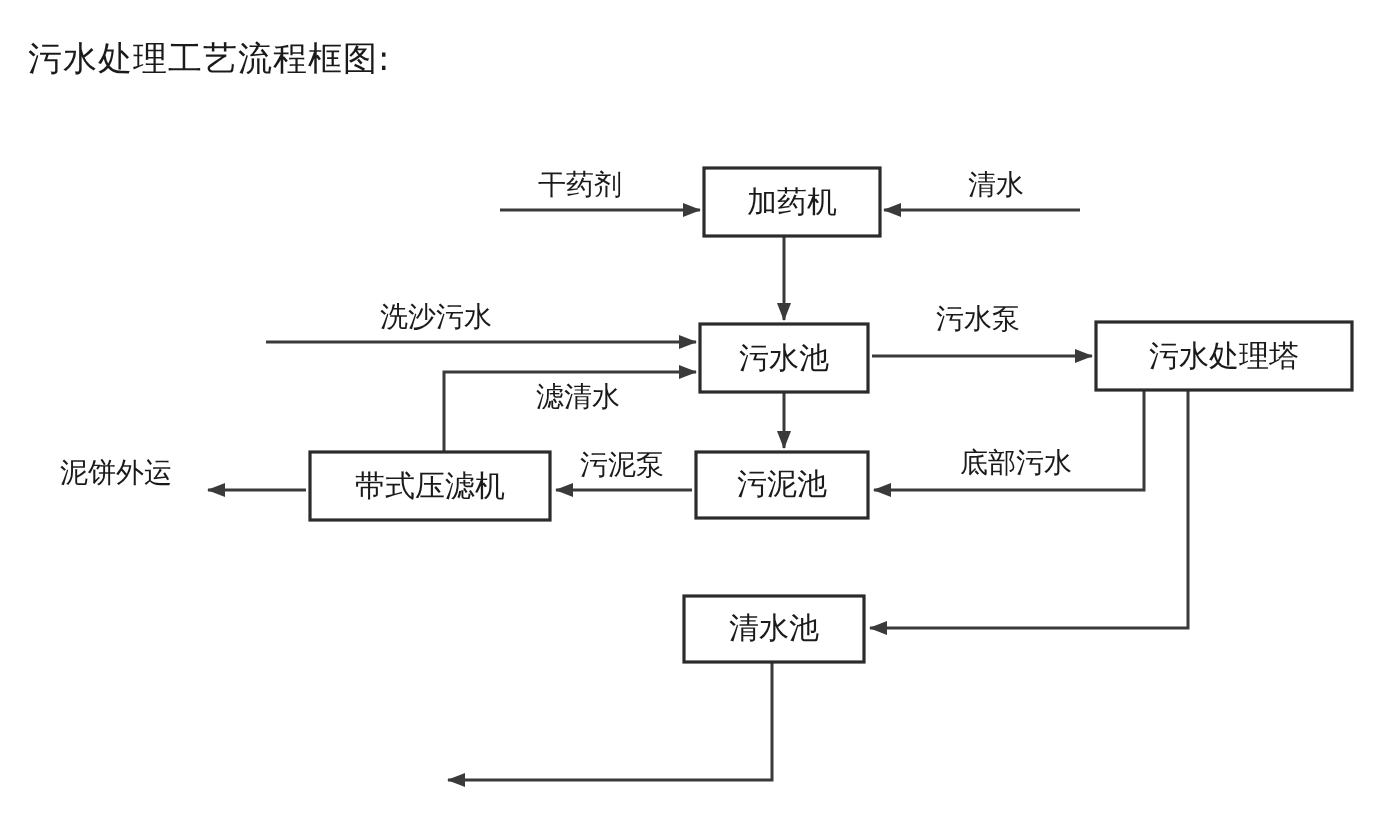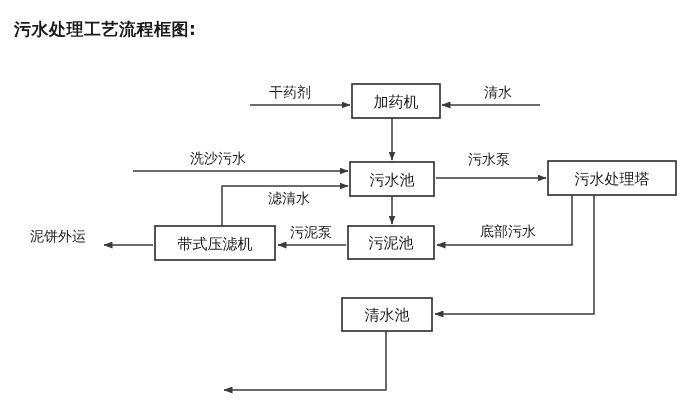--- a/index.html
+++ b/index.html
@@ -15,21 +15,21 @@
     width: 700px;
     height: 420px;
     background: #ffffff;
     overflow: hidden;
   }
   #title {
     position: absolute;
     left: 14px;
     top: 18px;
     font-size: 17px;
-    font-weight: bold;
+    font-weight: normal;
     color: #1a1a1a;
     letter-spacing: 0.5px;
     white-space: nowrap;
   }
   svg.flow {
     position: absolute;
     left: 0;
     top: 0;
     width: 700px;
     height: 420px;

